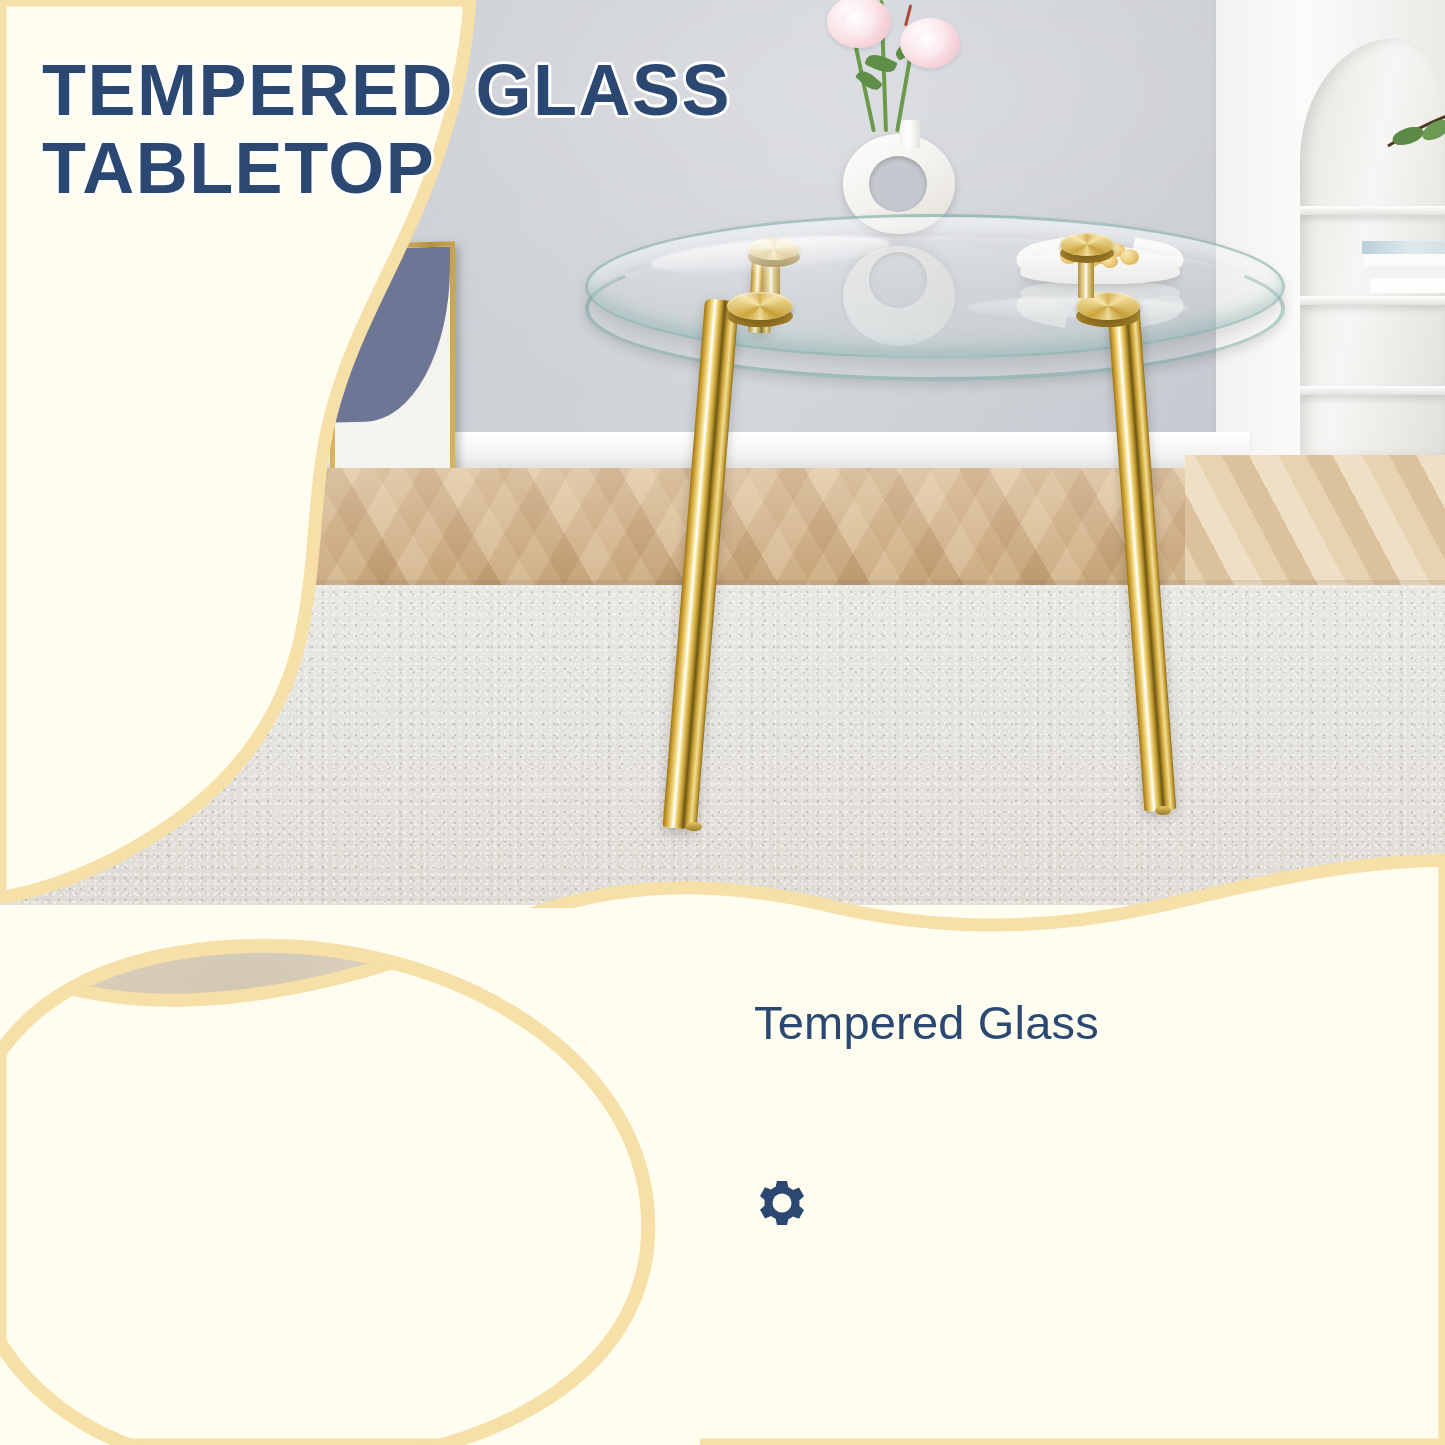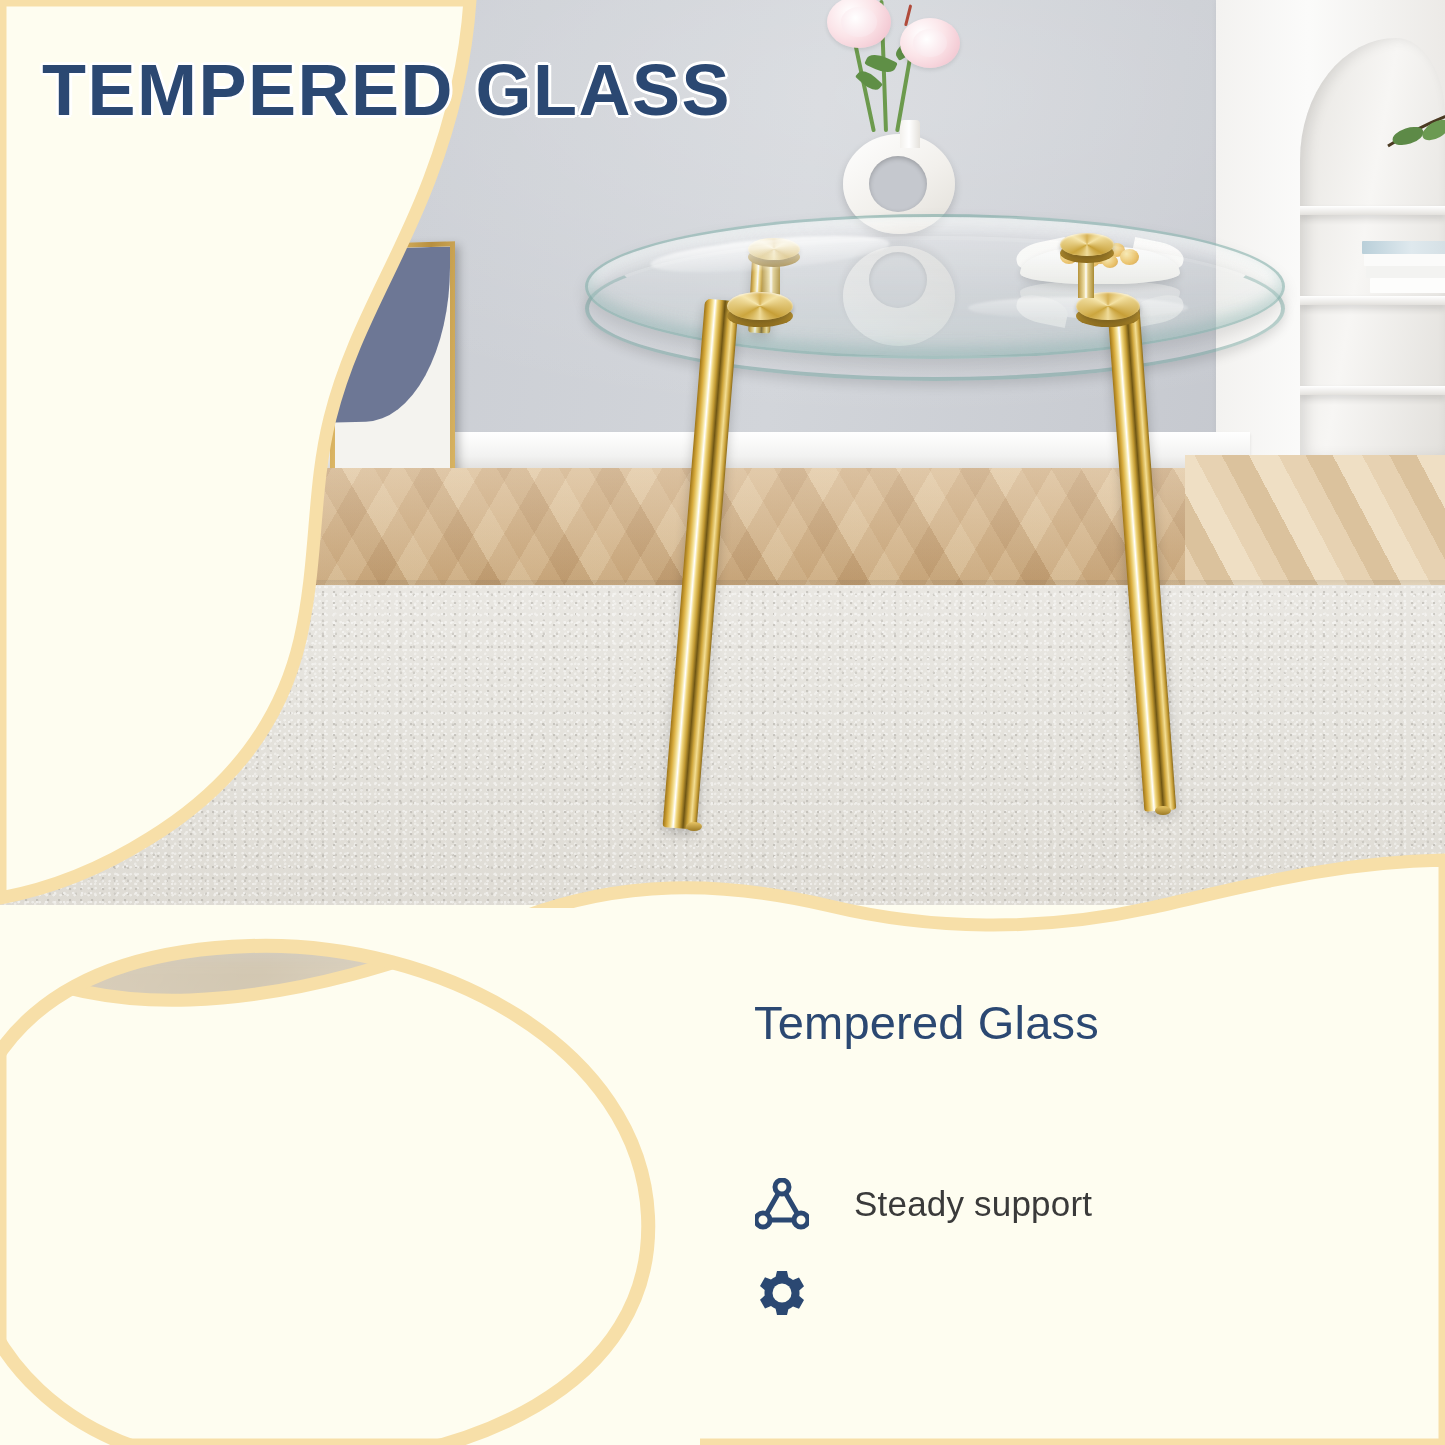--- a/index.html
+++ b/index.html
@@ -411,39 +411,29 @@
              C 656,1384 470,1470 260,1468
              C 70,1466 -40,1352 -40,1196 Z" fill="#FEFDF0" fill-rule="evenodd"></path>
     <path d="M-40,1196 C -40,1040 60,952 250,946
              C 440,940 640,1048 648,1216
              C 656,1384 470,1470 260,1468
              C 70,1466 -40,1352 -40,1196 Z" fill="none" stroke="#F7DFA8" stroke-width="14"></path>
   </svg>
 
   <div class="headline">
     <span>TEMPERED GLASS</span>
+    <span class="l2">TABLETOP</span>
   </div>
 
   <div class="sub-head">
     <span>Tempered Glass</span><br>
   </div>
 
   <div class="feature-list">
 
-    <div class="feature">
-      <span class="f-icon">
-        <svg width="54" height="52" viewBox="0 0 54 52">
-          <path d="M27 9 L46 42 L8 42 Z" fill="none" stroke="#2B4872" stroke-width="5" stroke-linejoin="round"></path>
-          <circle cx="27" cy="9" r="7" fill="#FEFDF0" stroke="#2B4872" stroke-width="5"></circle>
-          <circle cx="46" cy="42" r="7" fill="#FEFDF0" stroke="#2B4872" stroke-width="5"></circle>
-          <circle cx="8" cy="42" r="7" fill="#FEFDF0" stroke="#2B4872" stroke-width="5"></circle>
-        </svg>
-      </span>
-      <span class="f-label">Steady support</span>
-    </div>
 
 
     <div class="feature">
       <span class="f-icon">
         <svg width="52" height="52" viewBox="0 0 52 52">
           <path d="M21 3 h10 l1.4 6.2 a17 17 0 0 1 4.6 2.7 l6-2.3 5 8.7 -4.7 4.2
                    a17 17 0 0 1 0 5.4 l4.7 4.2 -5 8.7 -6 -2.3 a17 17 0 0 1 -4.6 2.7
                    L31 47 H21 l-1.4 -6.2 a17 17 0 0 1 -4.6 -2.7 l-6 2.3 -5 -8.7 4.7 -4.2
                    a17 17 0 0 1 0 -5.4 L4 17.9 l5 -8.7 6 2.3 a17 17 0 0 1 4.6 -2.7 Z" fill="#2B4872"></path>
           <circle cx="26" cy="25" r="9.5" fill="#FEFDF0"></circle>

